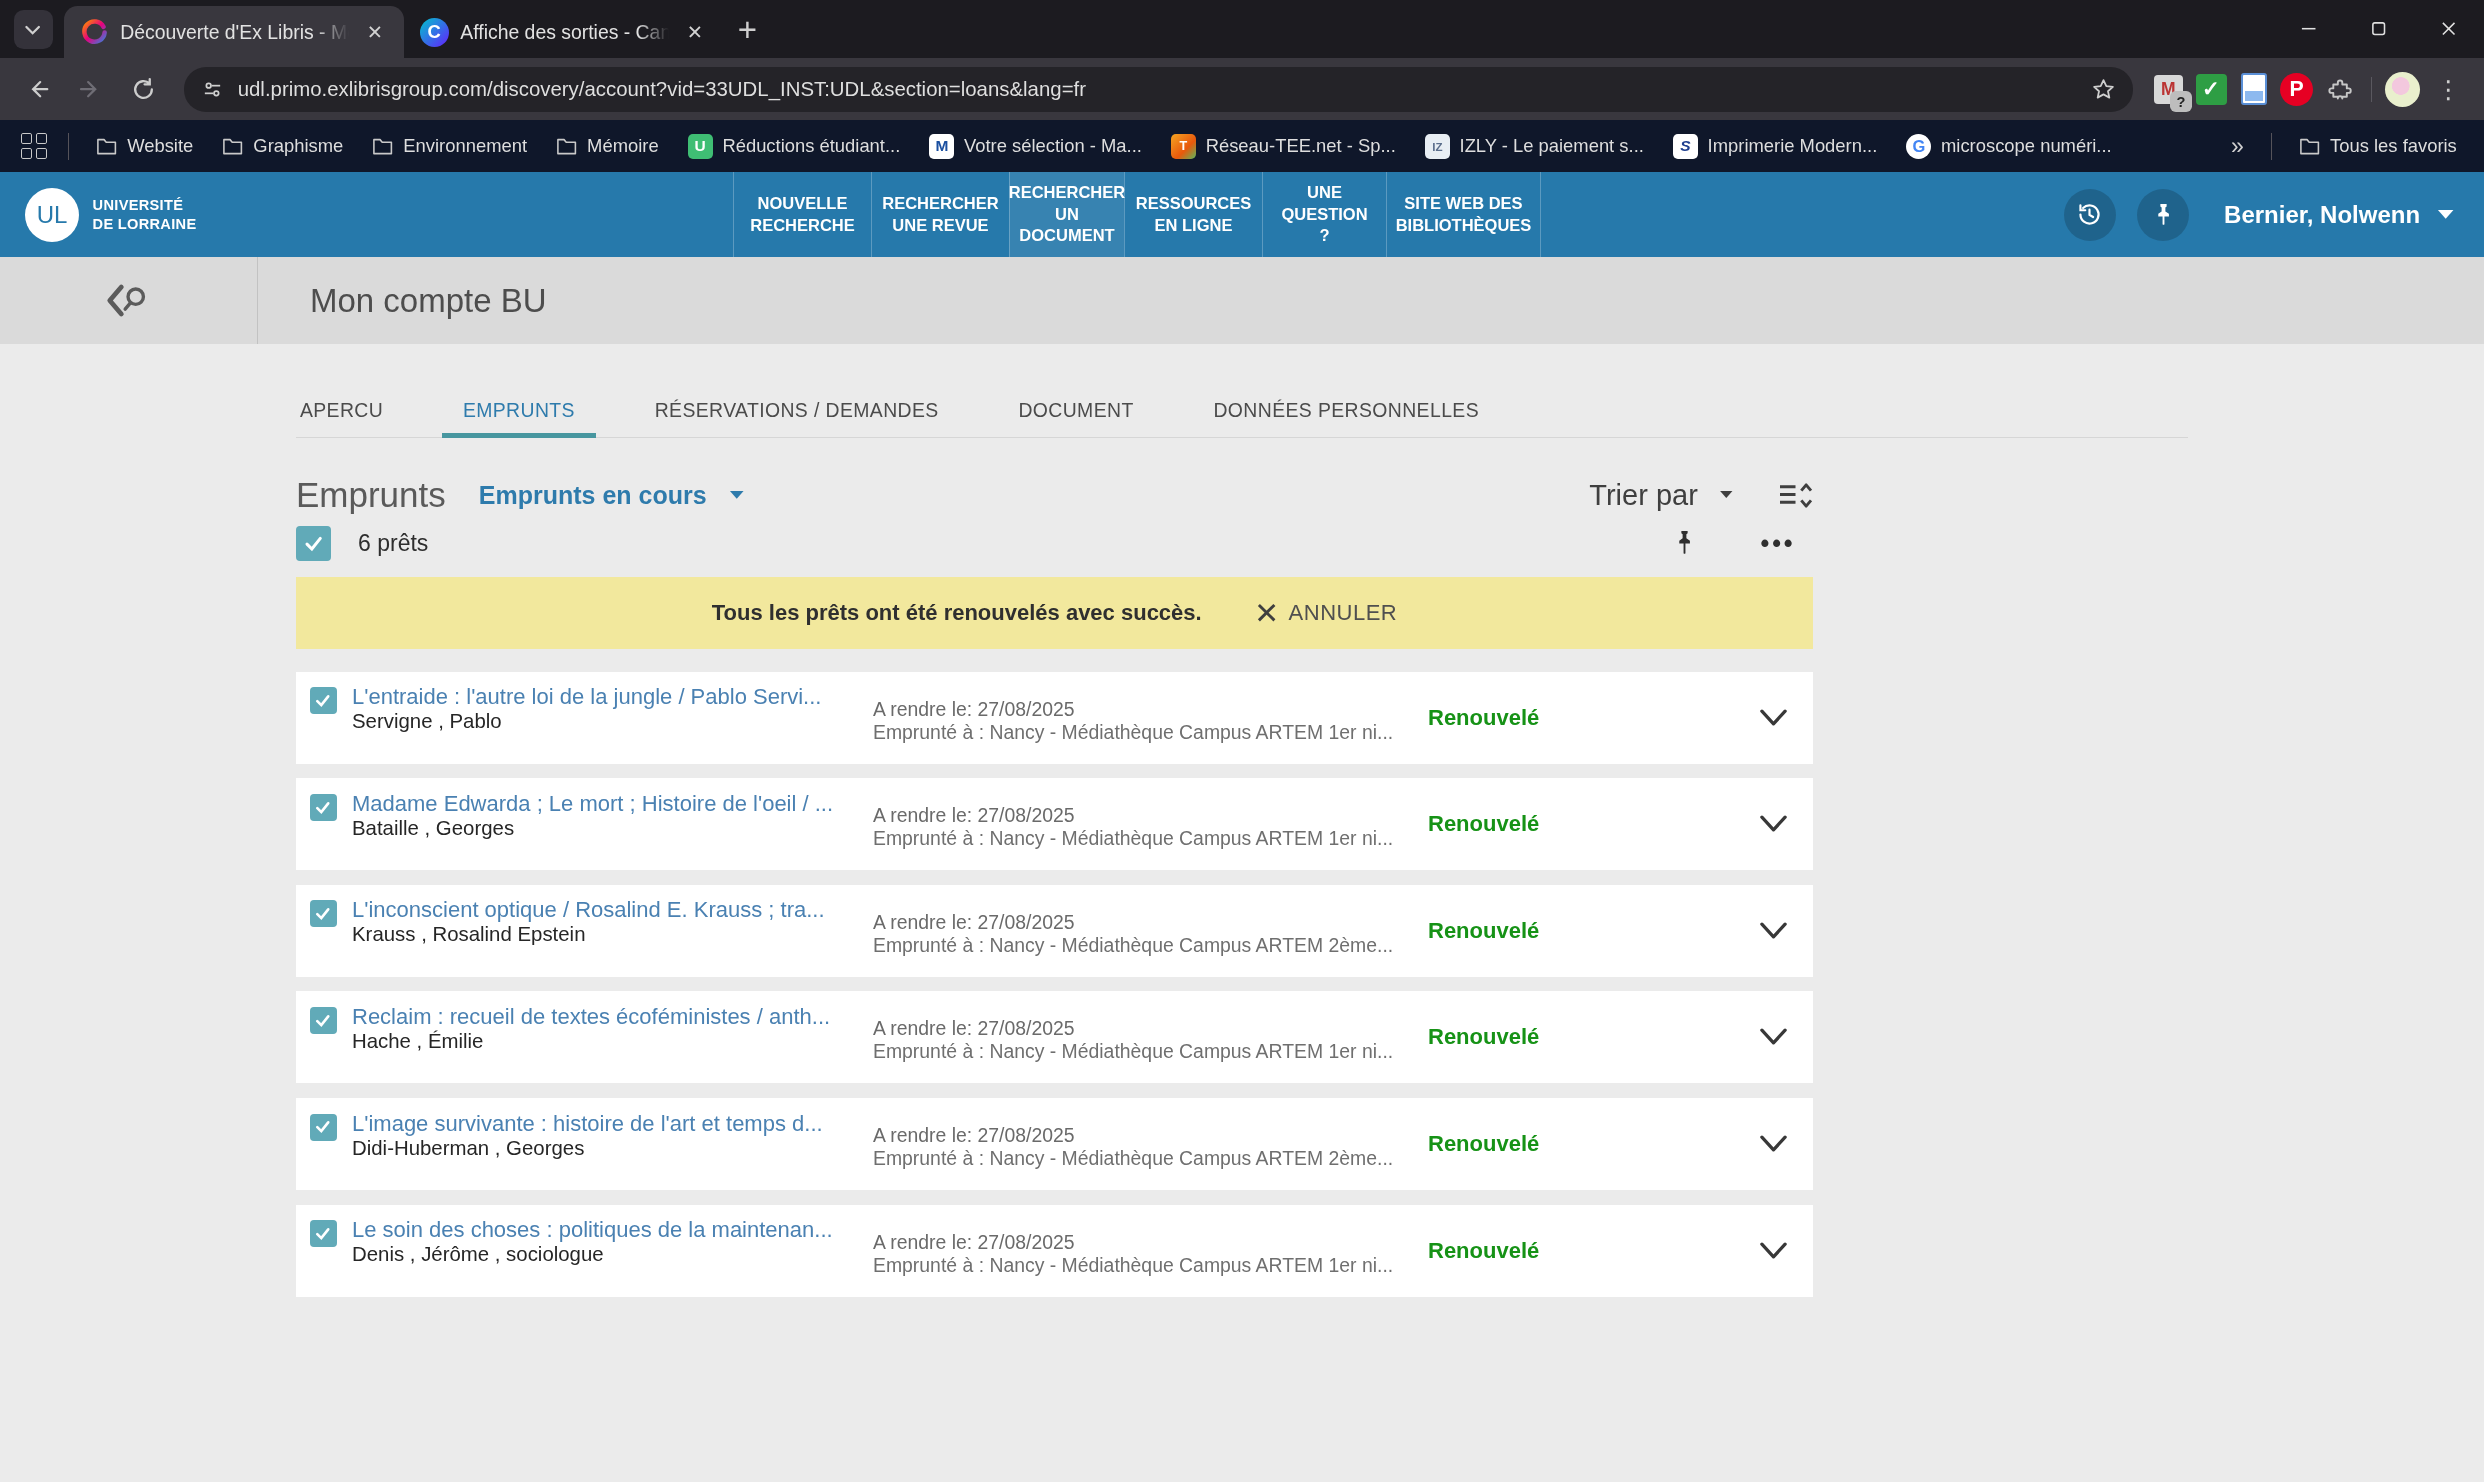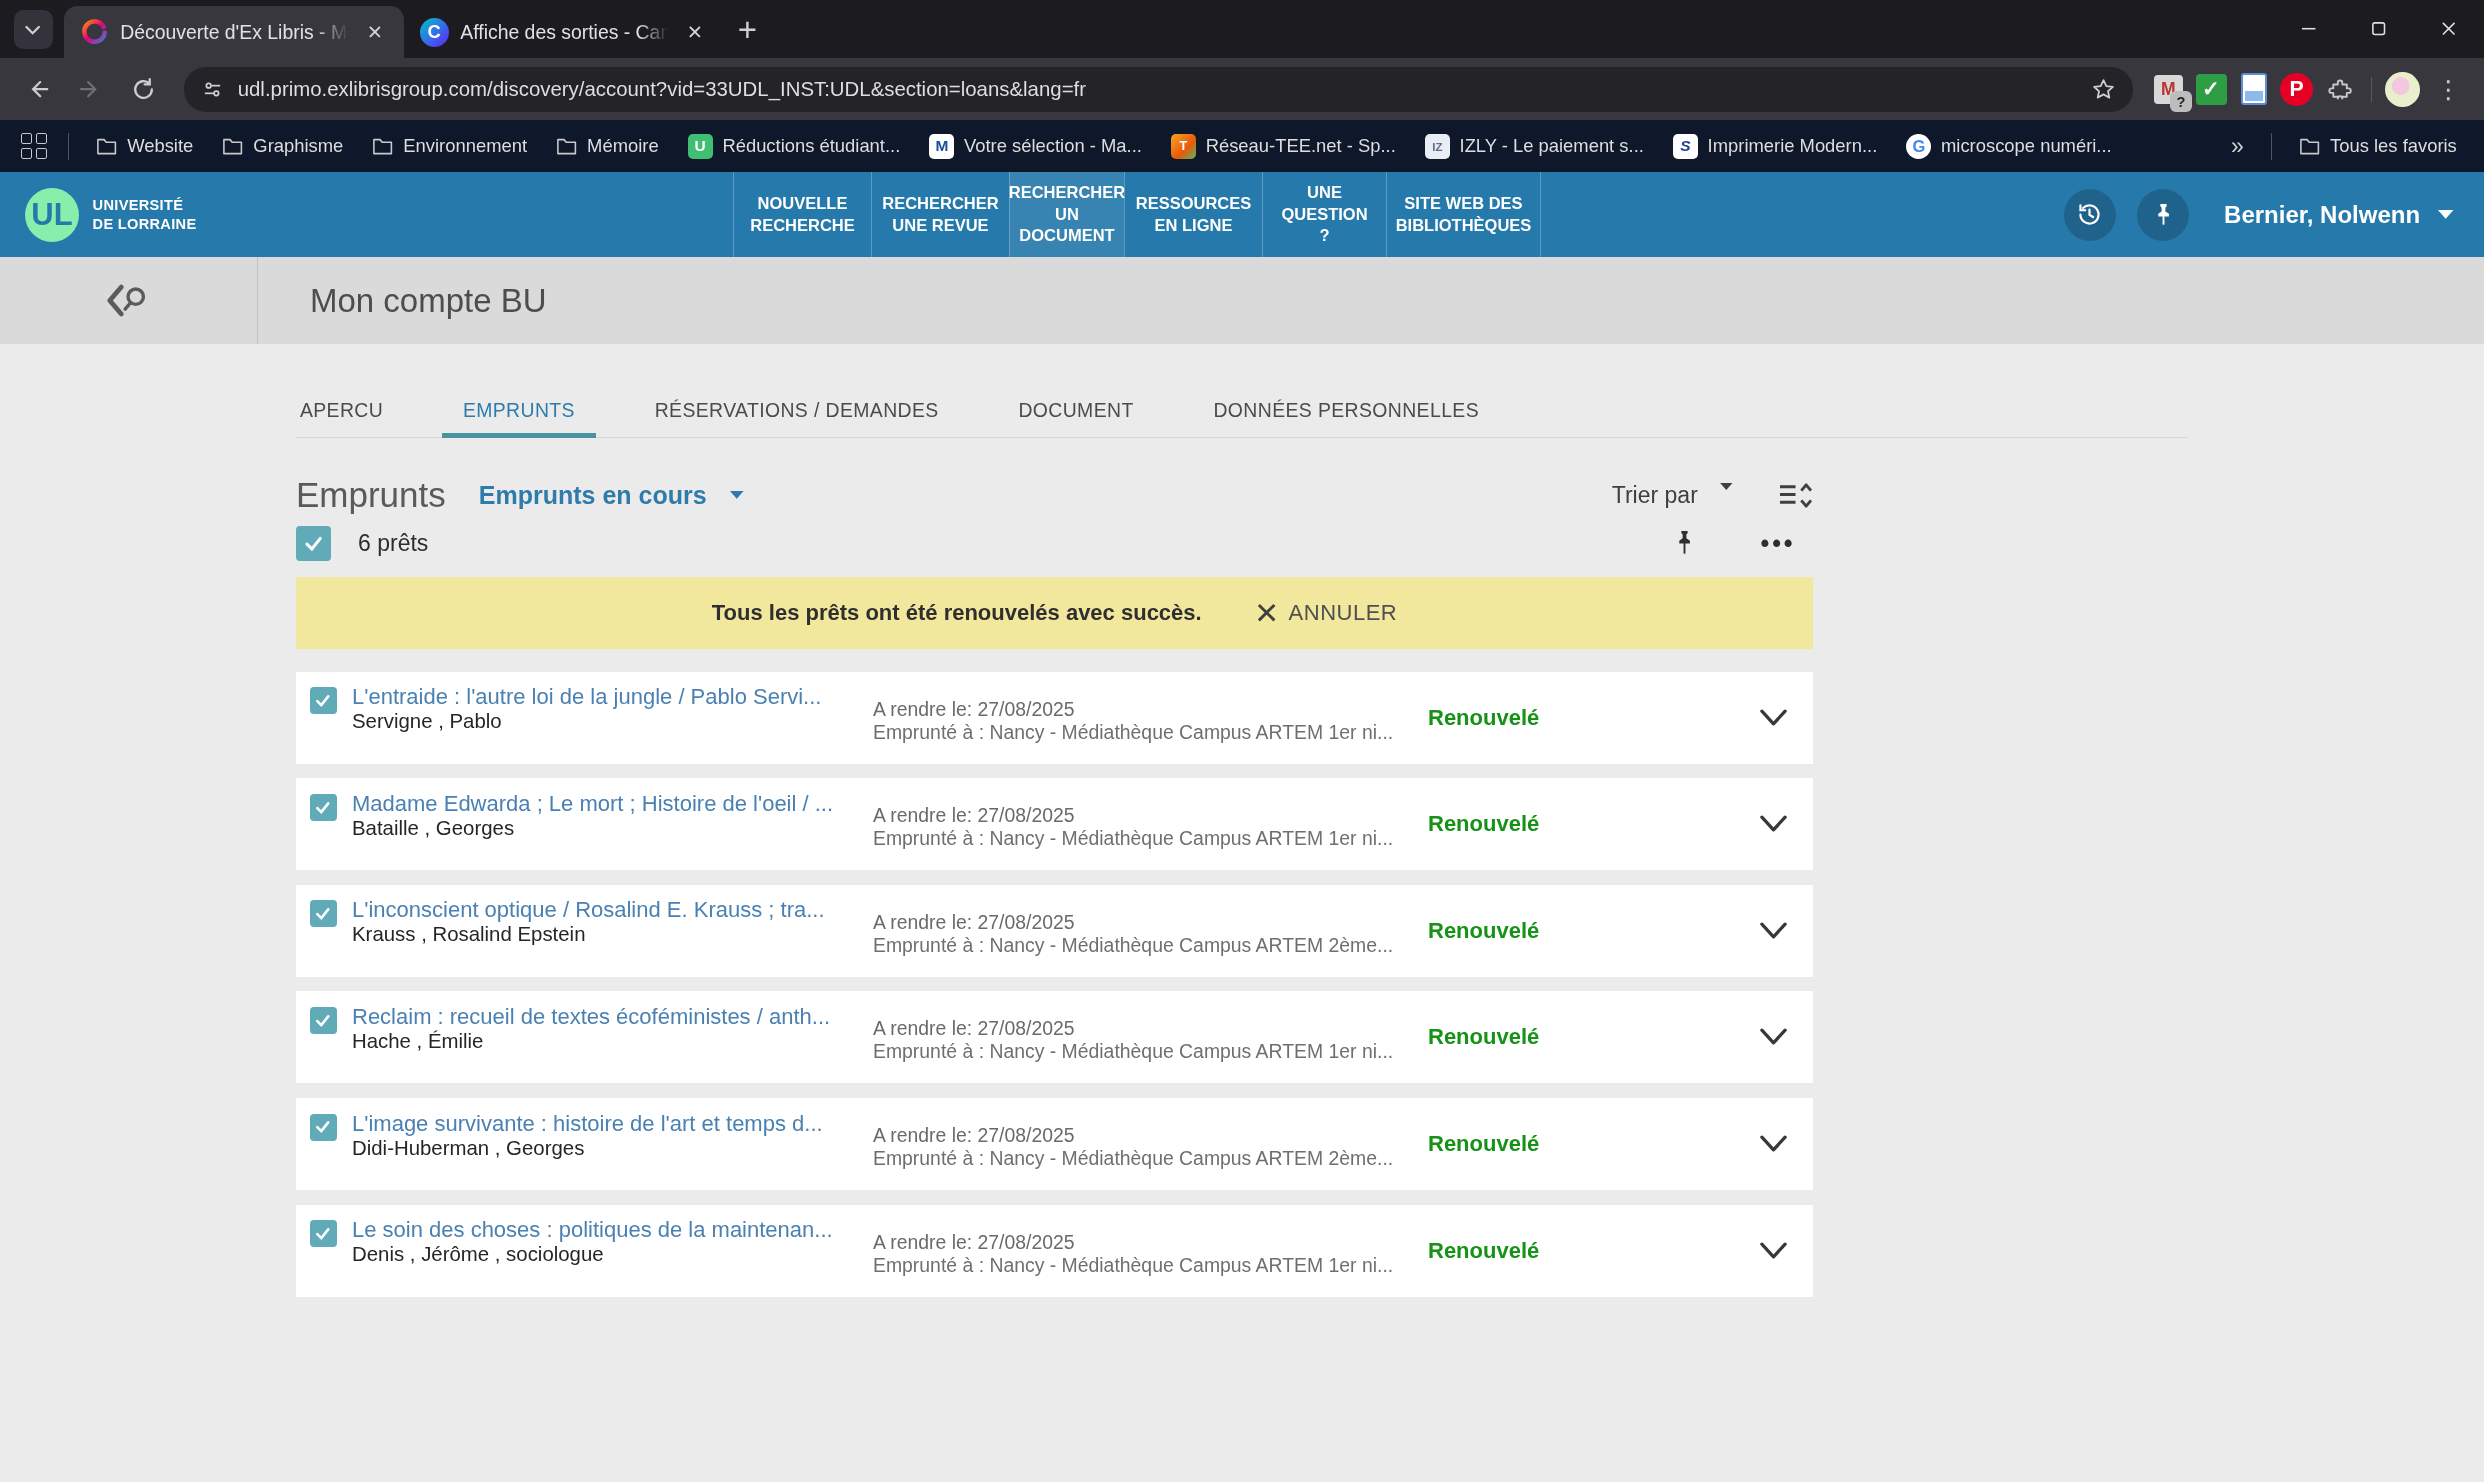--- a/index.html
+++ b/index.html
@@ -57,21 +57,21 @@
   .ico-tee { background:linear-gradient(135deg,#f5a623,#e8590c 60%,#5cb85c); color:#fff; font-size:12.6px; }
   .ico-izly { background:#e8eef4; color:#5b6e8c; font-size:11.6px; }
   .ico-imprimerie { background:#fff; color:#1f3f8f; font-style:italic; }
   .ico-google { background:#fff; border-radius:50%; color:#4285F4; font-size:16.5px; }
   .bm-spacer { flex:1; }
   .bm-chevrons { color:#cfcfcf; font-size:23px; padding:0 9.7px; cursor:pointer; }
 
   
   .site-header { height:85px; background:#2679ab; display:flex; align-items:stretch; }
   .brand { display:flex; align-items:center; gap:13.6px; padding-left:25px; width:699px; cursor:pointer; }
-  .brand-circle { width:54px; height:54px; border-radius:50%; background:#86efac; color:#2679ab; font-weight:bold; font-size:31px;
+  .brand-circle { width:54px; height:54px; border-radius:50%; background:#ffffff; color:#2679ab; font-weight:normal; font-size:24px;
     display:flex; align-items:center; justify-content:center; }
   .brand-label { color:#fff; font-size:14.6px; font-weight:bold; white-space:pre-line; line-height:1.3; letter-spacing:0.3px; }
   .main-nav { display:flex; align-items:stretch;margin-left:34px; }
   .nav-cell { display:flex; align-items:center; justify-content:center; text-align:center; color:#fff; font-weight:bold;
     font-size:16.5px; line-height:1.3; white-space:pre-line; border-left:1px solid rgba(255,255,255,0.25); padding:0 13.6px; cursor:pointer; }
   .nav-cell:last-child { border-right:1px solid rgba(255,255,255,0.25); }
   .nav-cell.w1{width:138px}.nav-cell.w2{width:138px}.nav-cell.w3{width:115px}
   .nav-cell.w4{width:138px}.nav-cell.w5{width:124px}.nav-cell.w6{width:155px}
   .nav-cell.active { background:rgba(255,255,255,0.08); }
   .hdr-right { margin-left:auto; display:flex; align-items:center; gap:21.3px; padding-right:29px; }
@@ -91,21 +91,21 @@
   .acct-tab { font-size:19.4px; color:#4b4b4b; letter-spacing:0.4px; padding:9.7px 3.9px 15.5px; cursor:pointer; position:relative; }
   .acct-tab.active { color:#2e7bac; }
   .acct-tab.active::after { content:""; position:absolute; left:-17.5px; right:-17.5px; bottom:-1px; height:4.9px; background:#47969f; }
 
   .main-col { width:1517px; margin-left:296px; }
   .section-head { display:flex; align-items:center; margin-top:37px; }
   .section-title { font-size:35px; font-weight:300; color:#5a5a5a; }
   .filter-btn { display:flex; align-items:center; gap:22px; background:none; border:none; cursor:pointer; margin-left:33px;
     font-size:25px; font-weight:bold; color:#2e7bac; }
   .sort-area { margin-left:auto; display:flex; align-items:center; gap:23px; }
-  .sort-btn { display:flex; align-items:flex-start; gap:21.3px; background:none; border:none; cursor:pointer; font-size:23px; color:#3f3f3f; }
+  .sort-btn { display:flex; align-items:center; gap:21.3px; background:none; border:none; cursor:pointer; font-size:29px; color:#3f3f3f; }
   .sort-icon-btn { background:none; border:none; cursor:pointer; margin-left:21.3px; display:flex; }
 
   .select-row { display:flex; align-items:center; margin-top:11px; padding-right:17.5px; }
   .cb { background:#61aab8; border-radius:3.9px; display:flex; align-items:center; justify-content:center; cursor:pointer; }
   .cb.big { width:35px; height:35px; }
   .cb.small { width:27px; height:27px; }
   .select-label { font-size:23px; color:#2e2e2e; margin-left:27px; }
   .pin-btn { background:none; border:none; cursor:pointer; margin-left:auto; margin-right:64px; display:flex; }
   .ellipsis-btn { background:none; border:none; cursor:pointer; font-size:25px; font-weight:bold; color:#2f2f2f; letter-spacing:2.9px; }
 

